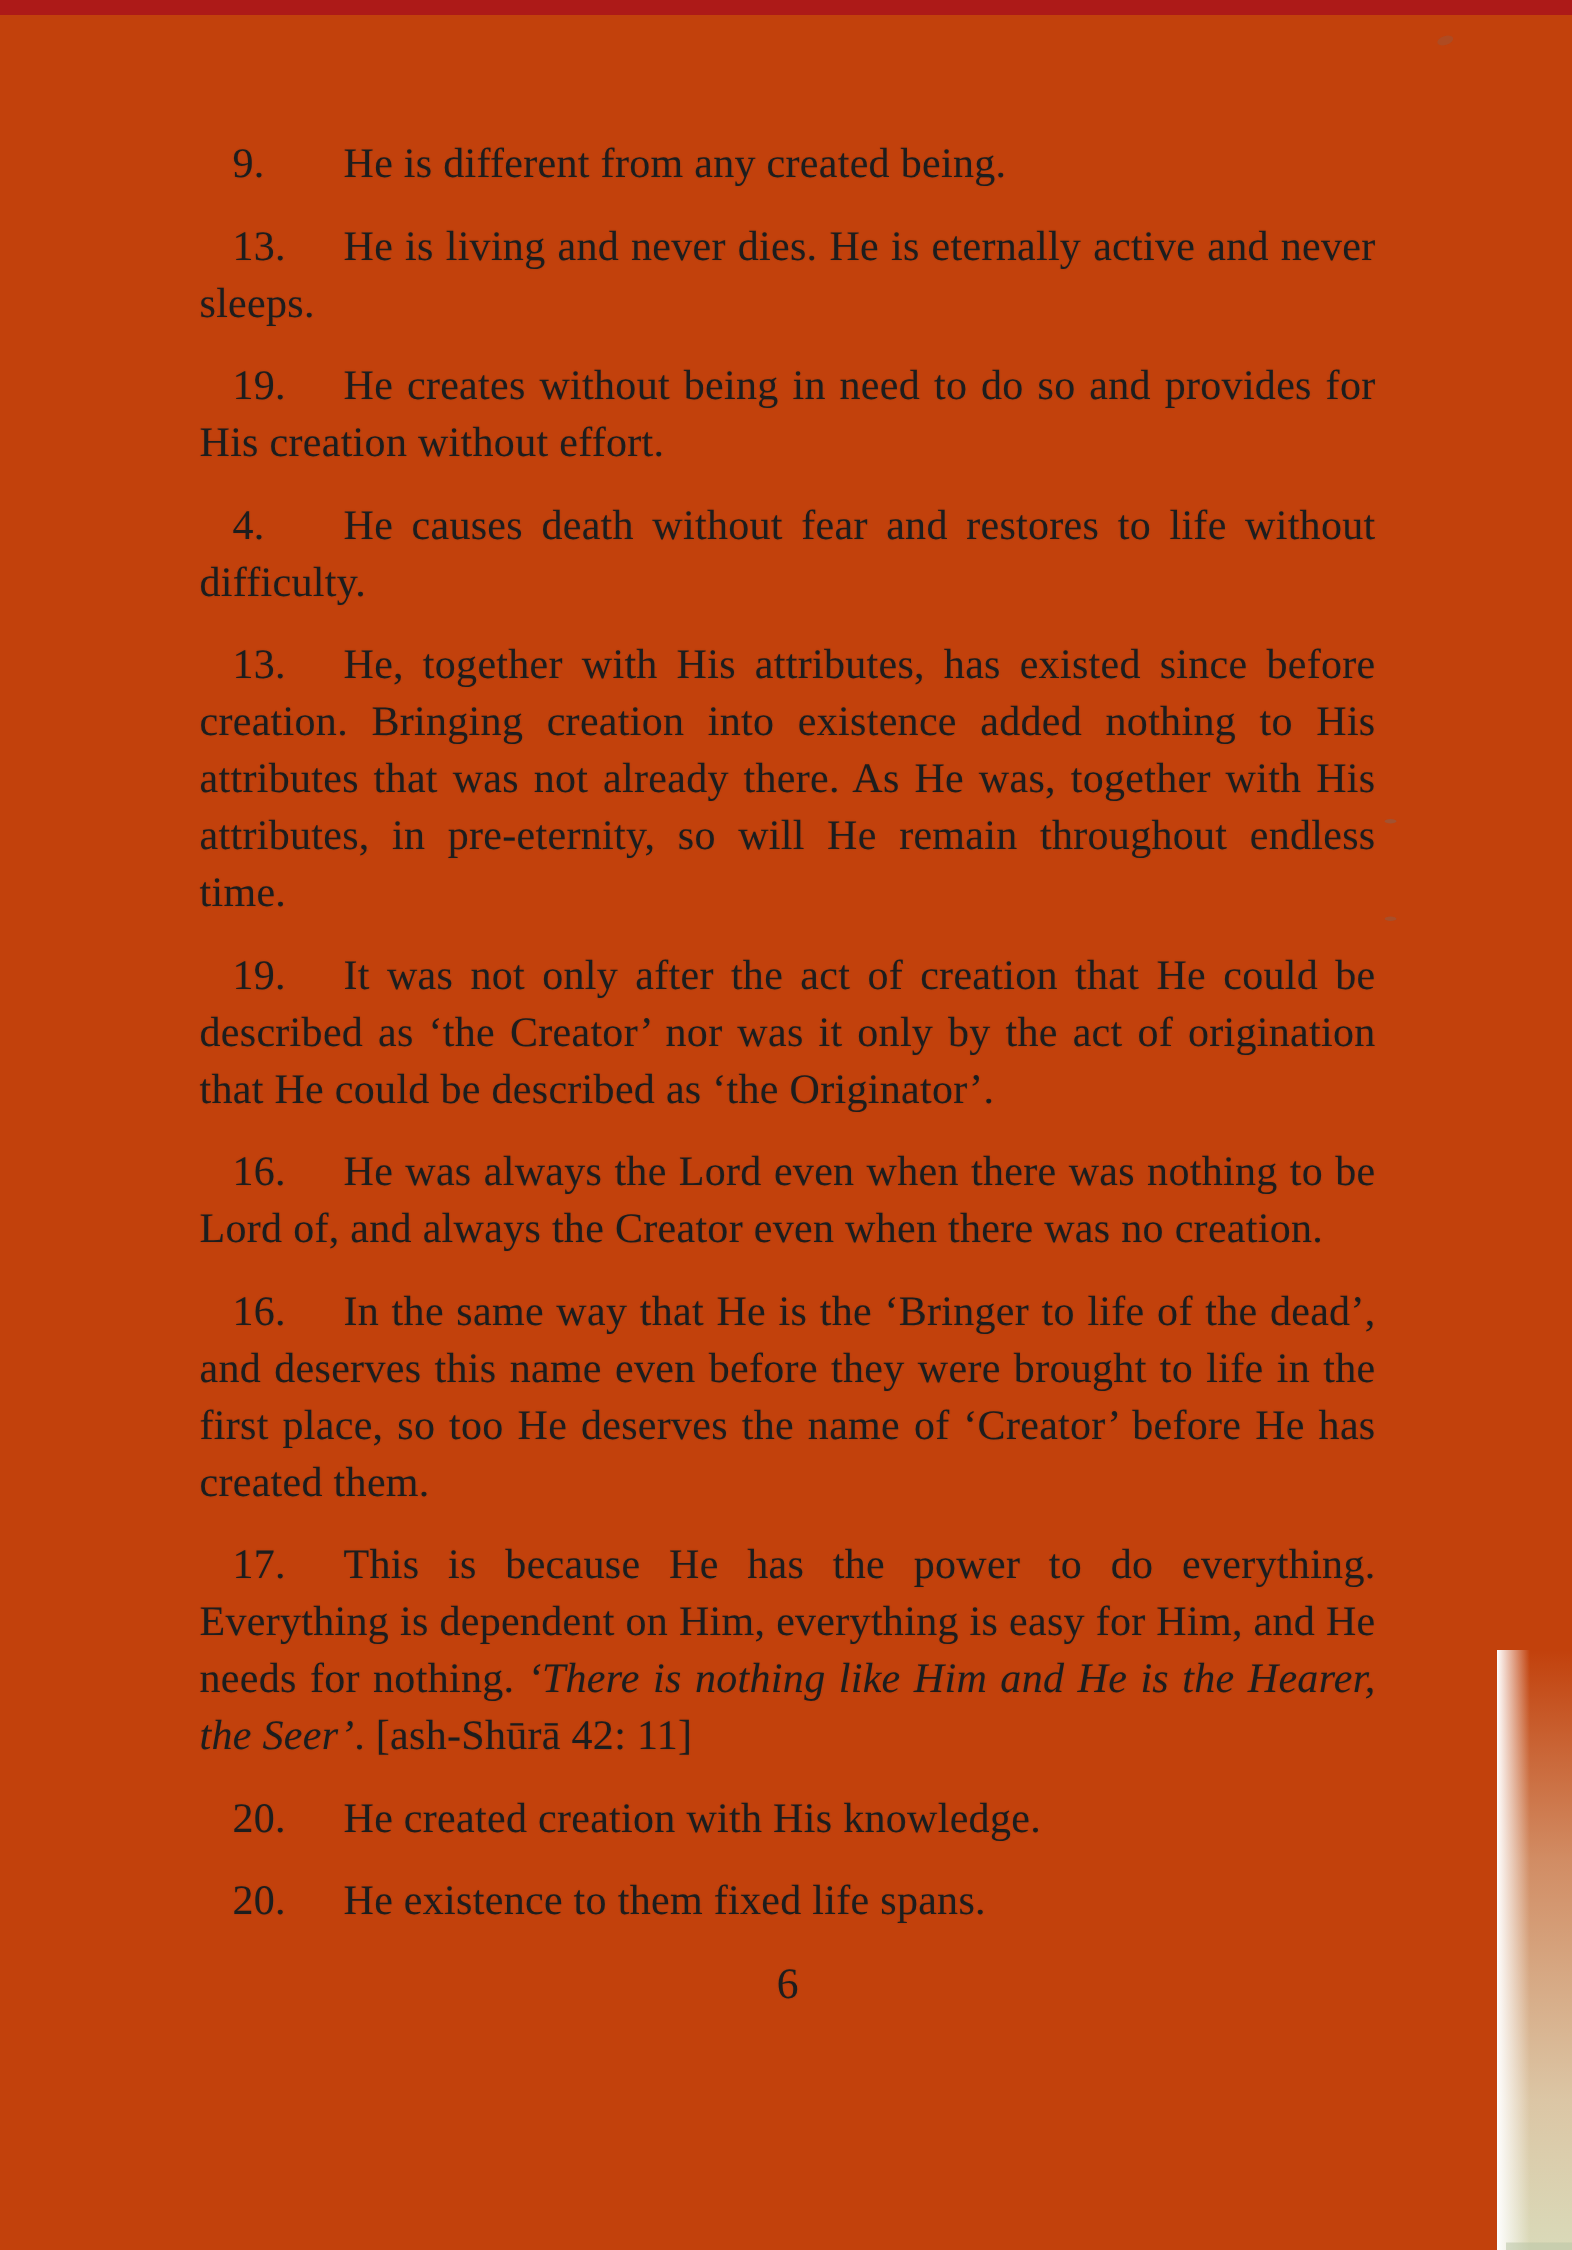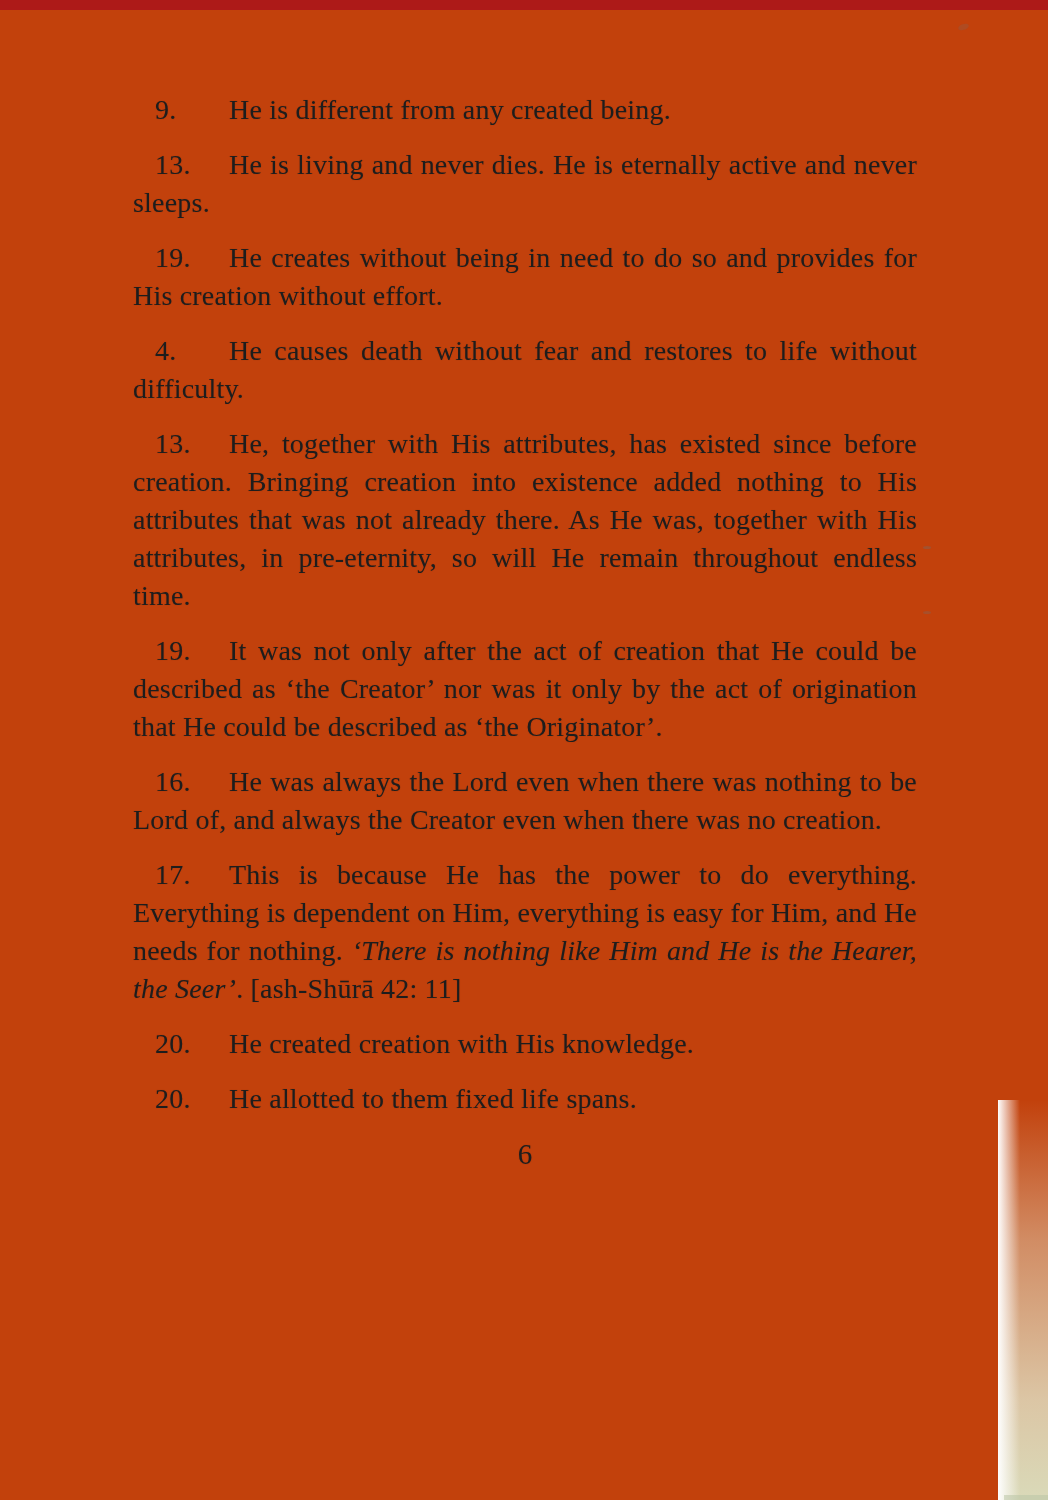--- a/index.html
+++ b/index.html
@@ -110,27 +110,28 @@
     <p class="item"><span class="num" data-bind="doc.items.2.num">19.</span><span data-bind="doc.items.2.text">He creates without being in need to do so and provides for His creation without effort.</span></p>
 
     <p class="item"><span class="num" data-bind="doc.items.3.num">4.</span><span data-bind="doc.items.3.text">He causes death without fear and restores to life without difficulty.</span></p>
 
     <p class="item"><span class="num" data-bind="doc.items.4.num">13.</span><span data-bind="doc.items.4.text">He, together with His attributes, has existed since before creation. Bringing creation into existence added nothing to His attributes that was not already there. As He was, together with His attributes, in pre-eternity, so will He remain throughout endless time.</span></p>
 
     <p class="item"><span class="num" data-bind="doc.items.5.num">19.</span><span data-bind="doc.items.5.text">It was not only after the act of creation that He could be described as ‘the Creator’ nor was it only by the act of origination that He could be described as ‘the Originator’.</span></p>
 
     <p class="item"><span class="num" data-bind="doc.items.6.num">16.</span><span data-bind="doc.items.6.text">He was always the Lord even when there was nothing to be Lord of, and always the Creator even when there was no creation.</span></p>
 
+    <p class="item"><span class="num" data-bind="doc.items.7.num">16.</span><span data-bind="doc.items.7.text">In the same way that He is the ‘Bringer to life of the dead’, and deserves this name even before they were brought to life in the first place, so too He deserves the name of ‘Creator’ before He has created them.</span></p>
 
     <p class="item"><span class="num" data-bind="doc.items.8.num">17.</span><span data-bind="doc.items.8.text_before">This is because He has the power to do everything. Everything is dependent on Him, everything is easy for Him, and He needs for nothing. </span><span class="italic" data-bind="doc.items.8.quote_italic">‘There is nothing like Him and He is the Hearer, the Seer’</span><span data-bind="doc.items.8.text_after">. </span><span data-bind="doc.items.8.reference">[ash-Shūrā 42: 11]</span></p>
 
     <p class="item"><span class="num" data-bind="doc.items.9.num">20.</span><span data-bind="doc.items.9.text">He created creation with His knowledge.</span></p>
 
 
-    <p class="item"><span class="num" data-bind="doc.items.11.num">20.</span><span data-bind="doc.items.11.text">He allotted to them fixed life spans.</span></p>
+    <p class="item"><span class="num" data-bind="doc.items.11.num">20.</span><span data-bind="doc.items.11.text">He existence to them fixed life spans.</span></p>
 
     <div class="page-number" data-bind="doc.page_number">6</div>
 
   </div>
 
   <div class="edge-tint"></div>
 
 </div>
 
 </body></html>

